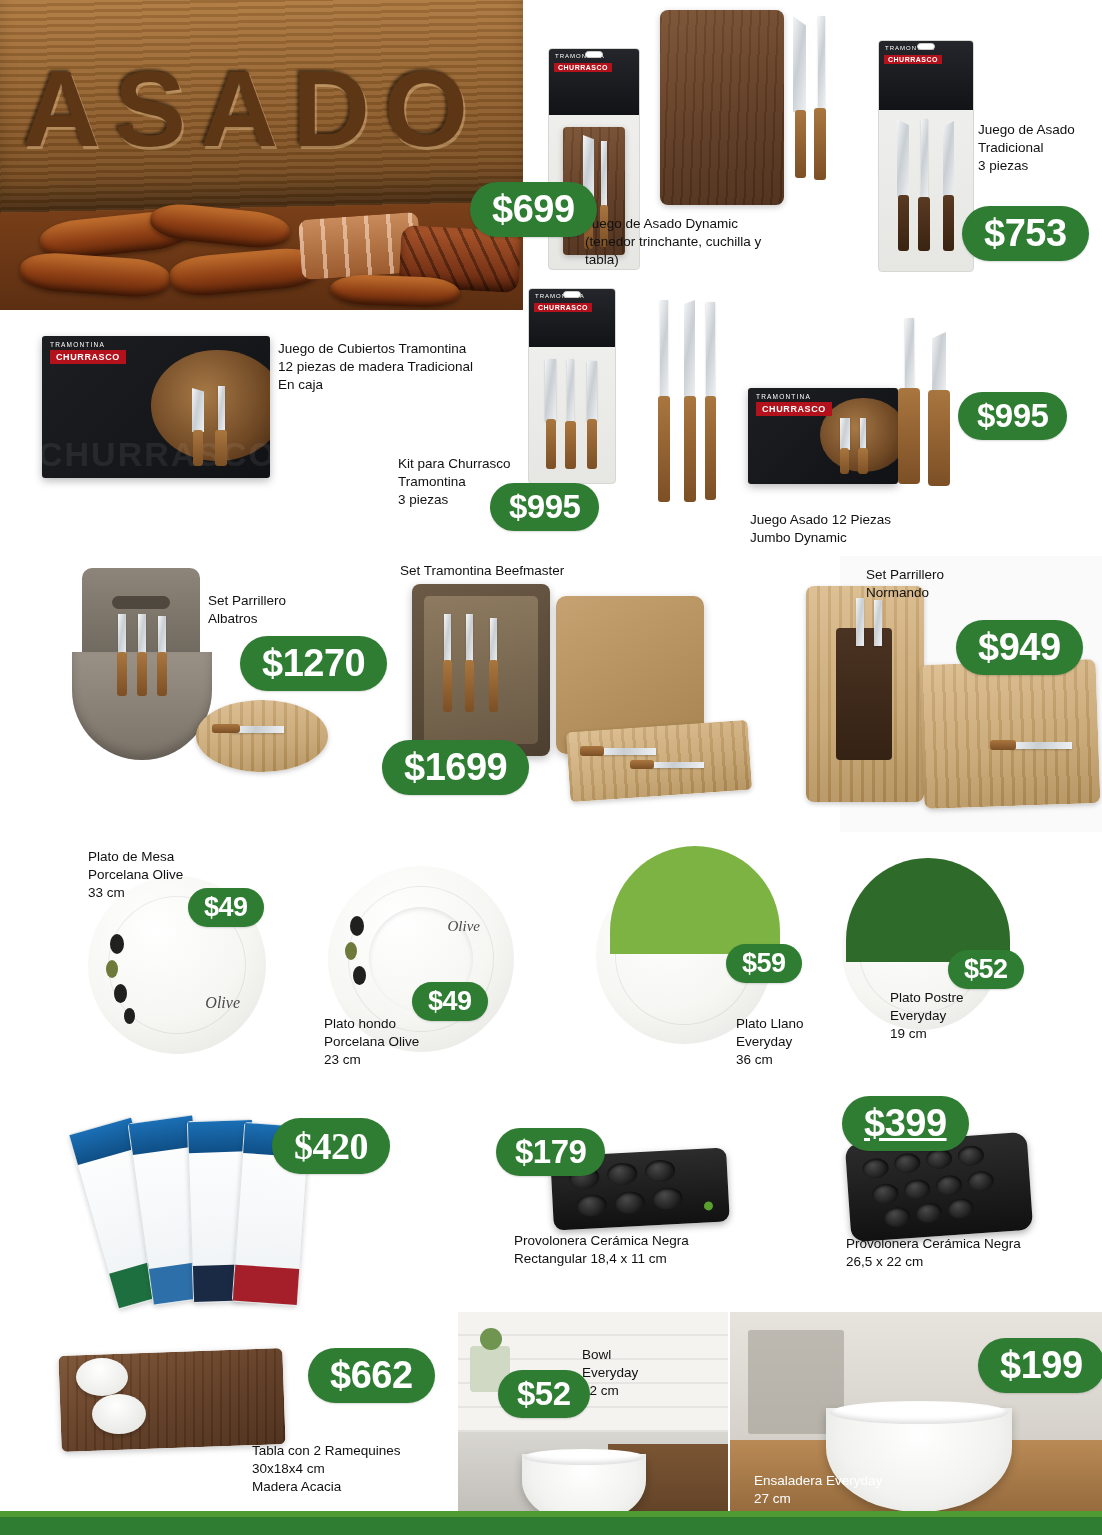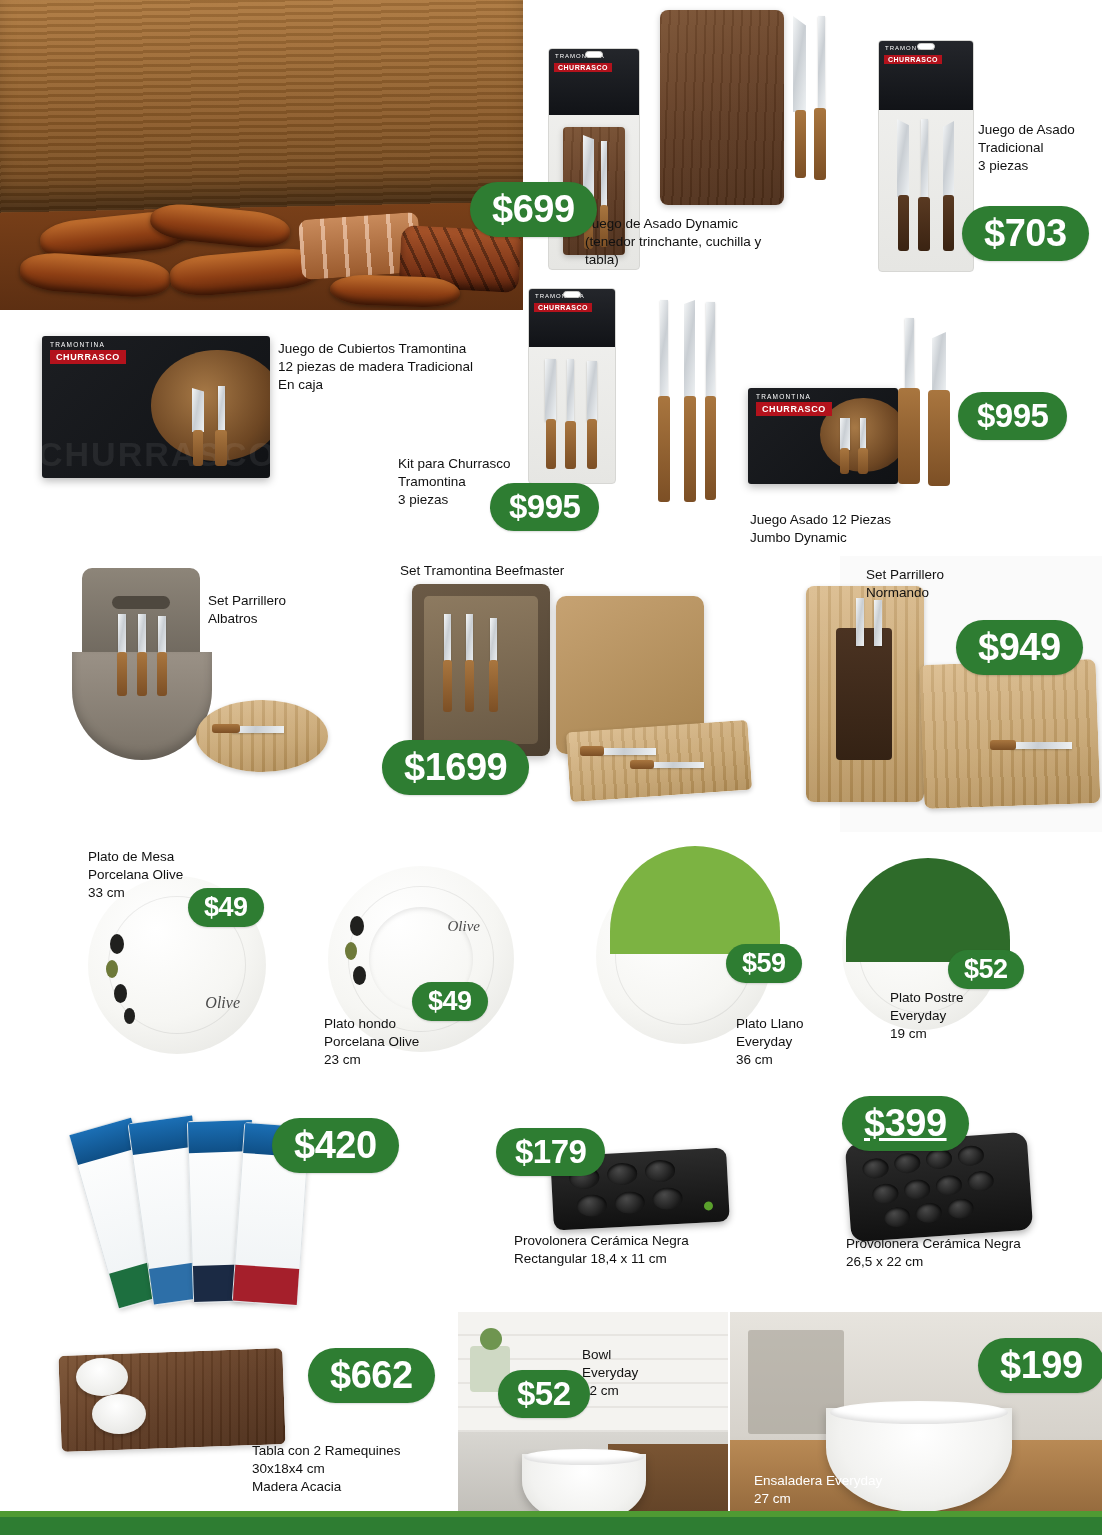--- a/index.html
+++ b/index.html
@@ -237,20 +237,21 @@
 
   <div class="hero">
     <div class="meatTop">
       <div class="sausage" style="left:60px;top:-8px;width:130px;height:34px;transform:rotate(-7deg);"></div>
       <div class="sausage" style="left:175px;top:-4px;width:120px;height:30px;transform:rotate(5deg);"></div>
       <div class="steak" style="left:290px;top:-6px;width:120px;height:46px;transform:rotate(-3deg);"></div>
       <div class="steak" style="left:400px;top:-2px;width:120px;height:44px;transform:rotate(4deg);"></div>
       <div class="sausage" style="left:0px;top:6px;width:80px;height:26px;transform:rotate(12deg);"></div>
     </div>
     <div class="board"></div>
+    <div class="asado">ASADO</div>
     <div class="meatBot">
       <div class="sausage" style="left:40px;top:18px;width:150px;height:38px;transform:rotate(-6deg);"></div>
       <div class="sausage" style="left:150px;top:10px;width:140px;height:36px;transform:rotate(6deg);"></div>
       <div class="sausage" style="left:20px;top:58px;width:150px;height:38px;transform:rotate(4deg);"></div>
       <div class="sausage" style="left:170px;top:54px;width:150px;height:40px;transform:rotate(-5deg);"></div>
       <div class="ribs" style="left:300px;top:18px;width:120px;height:60px;transform:rotate(-4deg);"></div>
       <div class="steak" style="left:400px;top:30px;width:120px;height:62px;transform:rotate(3deg);"></div>
       <div class="sausage" style="left:330px;top:78px;width:130px;height:30px;transform:rotate(2deg);"></div>
     </div>
   </div>
@@ -287,21 +288,21 @@
     <div class="handle dark" style="left:39px;top:156px;width:12px;height:54px;"></div>
     <div class="blade" style="left:64px;top:80px;width:11px;height:76px;clip-path:polygon(0 8%,100% 0,100% 100%,0 100%);"></div>
     <div class="handle dark" style="left:64px;top:154px;width:11px;height:56px;"></div>
   </div>
 
   <div class="price lg" style="left:470px;top:182px;">$699</div>
   <div class="cap" style="left:585px;top:215px;width:185px;">Juego de Asado Dynamic
 (tenedor trinchante, cuchilla y
 tabla)</div>
 
-  <div class="price lg" style="left:962px;top:206px;">$703</div>
+  <div class="price lg" style="left:962px;top:206px;">$753</div>
   <div class="cap" style="left:978px;top:121px;width:150px;">Juego de Asado
 Tradicional
 3 piezas</div>
 
   <div class="gbox" style="left:42px;top:336px;width:228px;height:142px;">
     <div class="circ"></div>
     <div class="tm">TRAMONTINA</div>
     <div class="red">CHURRASCO</div>
     <div class="ghost">CHURRASCO</div>
     <div class="blade" style="left:150px;top:52px;width:12px;height:44px;clip-path:polygon(0 0,100% 8%,100% 100%,0 100%);"></div>
@@ -368,20 +369,21 @@
     <div class="blade" style="left:138px;top:614px;width:8px;height:46px;"></div>
     <div class="handle" style="left:137px;top:652px;width:10px;height:44px;"></div>
     <div class="blade" style="left:158px;top:616px;width:8px;height:44px;"></div>
     <div class="handle" style="left:157px;top:652px;width:10px;height:44px;"></div>
     <div class="bamboo" style="left:196px;top:700px;width:132px;height:72px;border-radius:50%;"></div>
     <div class="blade" style="left:232px;top:726px;width:52px;height:7px;"></div>
     <div class="handle" style="left:212px;top:724px;width:28px;height:9px;"></div>
   </div>
   <div class="cap" style="left:208px;top:592px;width:150px;">Set Parrillero
 Albatros</div>
+  <div class="price lg" style="left:240px;top:636px;">$1270</div>
 
   <div class="cap" style="left:400px;top:562px;width:220px;">Set Tramontina Beefmaster</div>
   <div>
     <div style="position:absolute;left:412px;top:584px;width:138px;height:172px;background:linear-gradient(160deg,#6b5a46,#4c3f30);border-radius:8px;box-shadow:0 3px 8px rgba(0,0,0,.25);"></div>
     <div style="position:absolute;left:424px;top:596px;width:114px;height:148px;background:linear-gradient(170deg,#8d7a60,#6a5a45);border-radius:5px;"></div>
     <div class="blade" style="left:444px;top:614px;width:7px;height:52px;"></div>
     <div class="handle" style="left:443px;top:660px;width:9px;height:52px;"></div>
     <div class="blade" style="left:466px;top:614px;width:7px;height:52px;"></div>
     <div class="handle" style="left:465px;top:660px;width:9px;height:52px;"></div>
     <div class="blade" style="left:490px;top:618px;width:7px;height:48px;"></div>
@@ -464,21 +466,21 @@
     </div>
     <div class="fanpack" style="left:190px;top:1120px;width:66px;height:182px;transform:rotate(-2deg);">
       <div class="top"></div>
         <div class="band" style="background:#1b2a44;"></div>
     </div>
     <div class="fanpack" style="left:238px;top:1124px;width:66px;height:180px;transform:rotate(4deg);">
       <div class="top"></div>
         <div class="band" style="background:#a51f2b;"></div>
     </div>
   </div>
-  <div class="price lg" style="left:272px;top:1118px;">$420</div>
+  <div class="price lg" style="left:272px;top:1118px;font-family:Liberation Serif, serif;">$420</div>
 
   <div class="provo" style="left:552px;top:1152px;width:176px;height:74px;border-radius:10px;transform:rotate(-3deg);">
     <div class="cavity" style="left:18px;top:12px;width:30px;height:22px;"></div>
     <div class="cavity" style="left:56px;top:10px;width:30px;height:22px;"></div>
     <div class="cavity" style="left:94px;top:9px;width:30px;height:22px;"></div>
     <div class="cavity" style="left:24px;top:40px;width:30px;height:22px;"></div>
     <div class="cavity" style="left:62px;top:39px;width:30px;height:22px;"></div>
     <div class="cavity" style="left:100px;top:37px;width:30px;height:22px;"></div>
     <div style="position:absolute;right:16px;bottom:12px;width:9px;height:9px;border-radius:50%;background:#5aa02c;"></div>
   </div>

